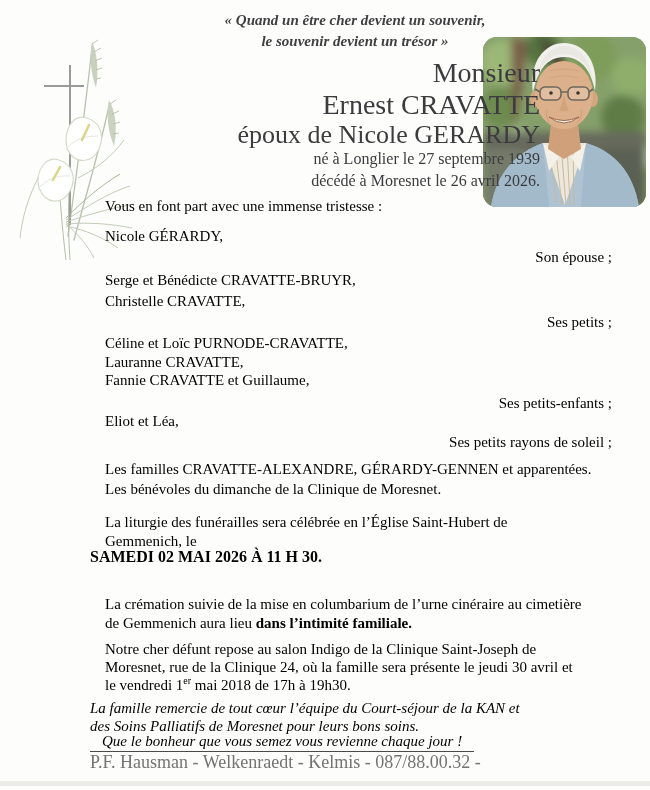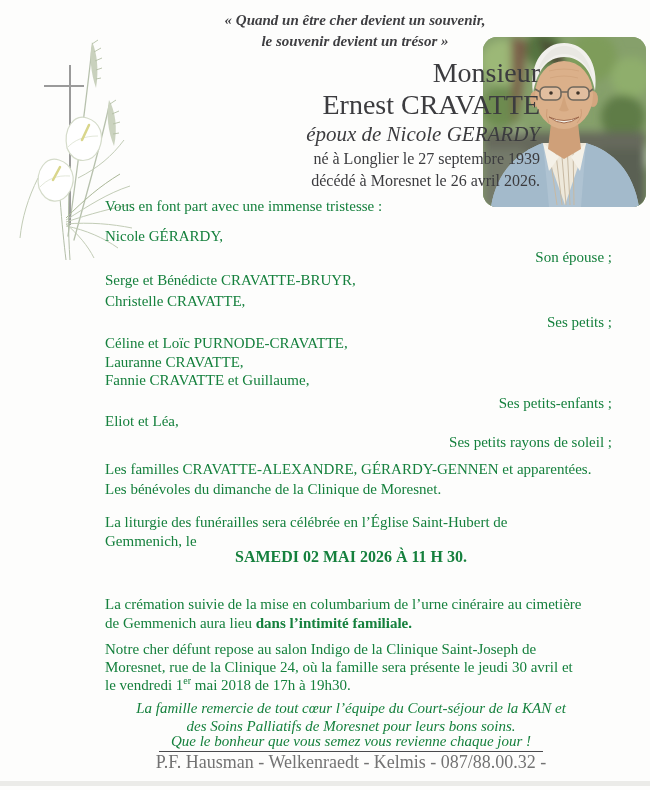--- a/index.html
+++ b/index.html
@@ -11,31 +11,31 @@
   }
   
   .quote{
     position:absolute;top:10px;left:60px;right:0;text-align:center;
     font-style:italic;font-weight:bold;font-size:15px;line-height:21px;color:#3f3f42;
   }
   
   .titleblock{position:absolute;top:58px;left:70px;width:470px;text-align:right;}
   .t-monsieur{font-size:28px;line-height:30px;}
   .t-name{font-size:28px;line-height:33px;}
-  .t-epoux{font-size:21px;line-height:27px;font-style:italic;}
+  .t-epoux{font-size:26px;line-height:27px;}
   .t-birth,.t-death{font-size:16px;line-height:22px;}
   
   .photo{position:absolute;left:483px;top:37px;width:163px;height:170px;border-radius:14px;overflow:hidden;background:#86a06b;}
   .photo svg{display:block;}
   
   .art{position:absolute;left:8px;top:28px;width:130px;height:235px;}
   
-  .ln{position:absolute;left:105px;right:38px;font-size:15px;line-height:19px;white-space:nowrap;color:#15803d;}
+  .ln{position:absolute;left:105px;right:38px;font-size:15px;line-height:19px;white-space:nowrap;color:#000000;}
   .r{text-align:right;}
-  .c{left:90px;text-align:center;}
+  .c{left:90px;}
   .b{font-weight:bold;}
   .i{font-style:italic;}
   .date-line{font-size:16px;}
   .small{font-size:18px;color:#737373;}
   .underlined{border-bottom:1.4px solid #4a4a4d;padding:0 12px 2px 12px;}
   sup{font-size:10px;vertical-align:super;line-height:0;}
   .scanline{position:absolute;left:0;right:0;top:781px;height:5px;background:#ebebe8;}
 </style>
 </head>
 <body>

